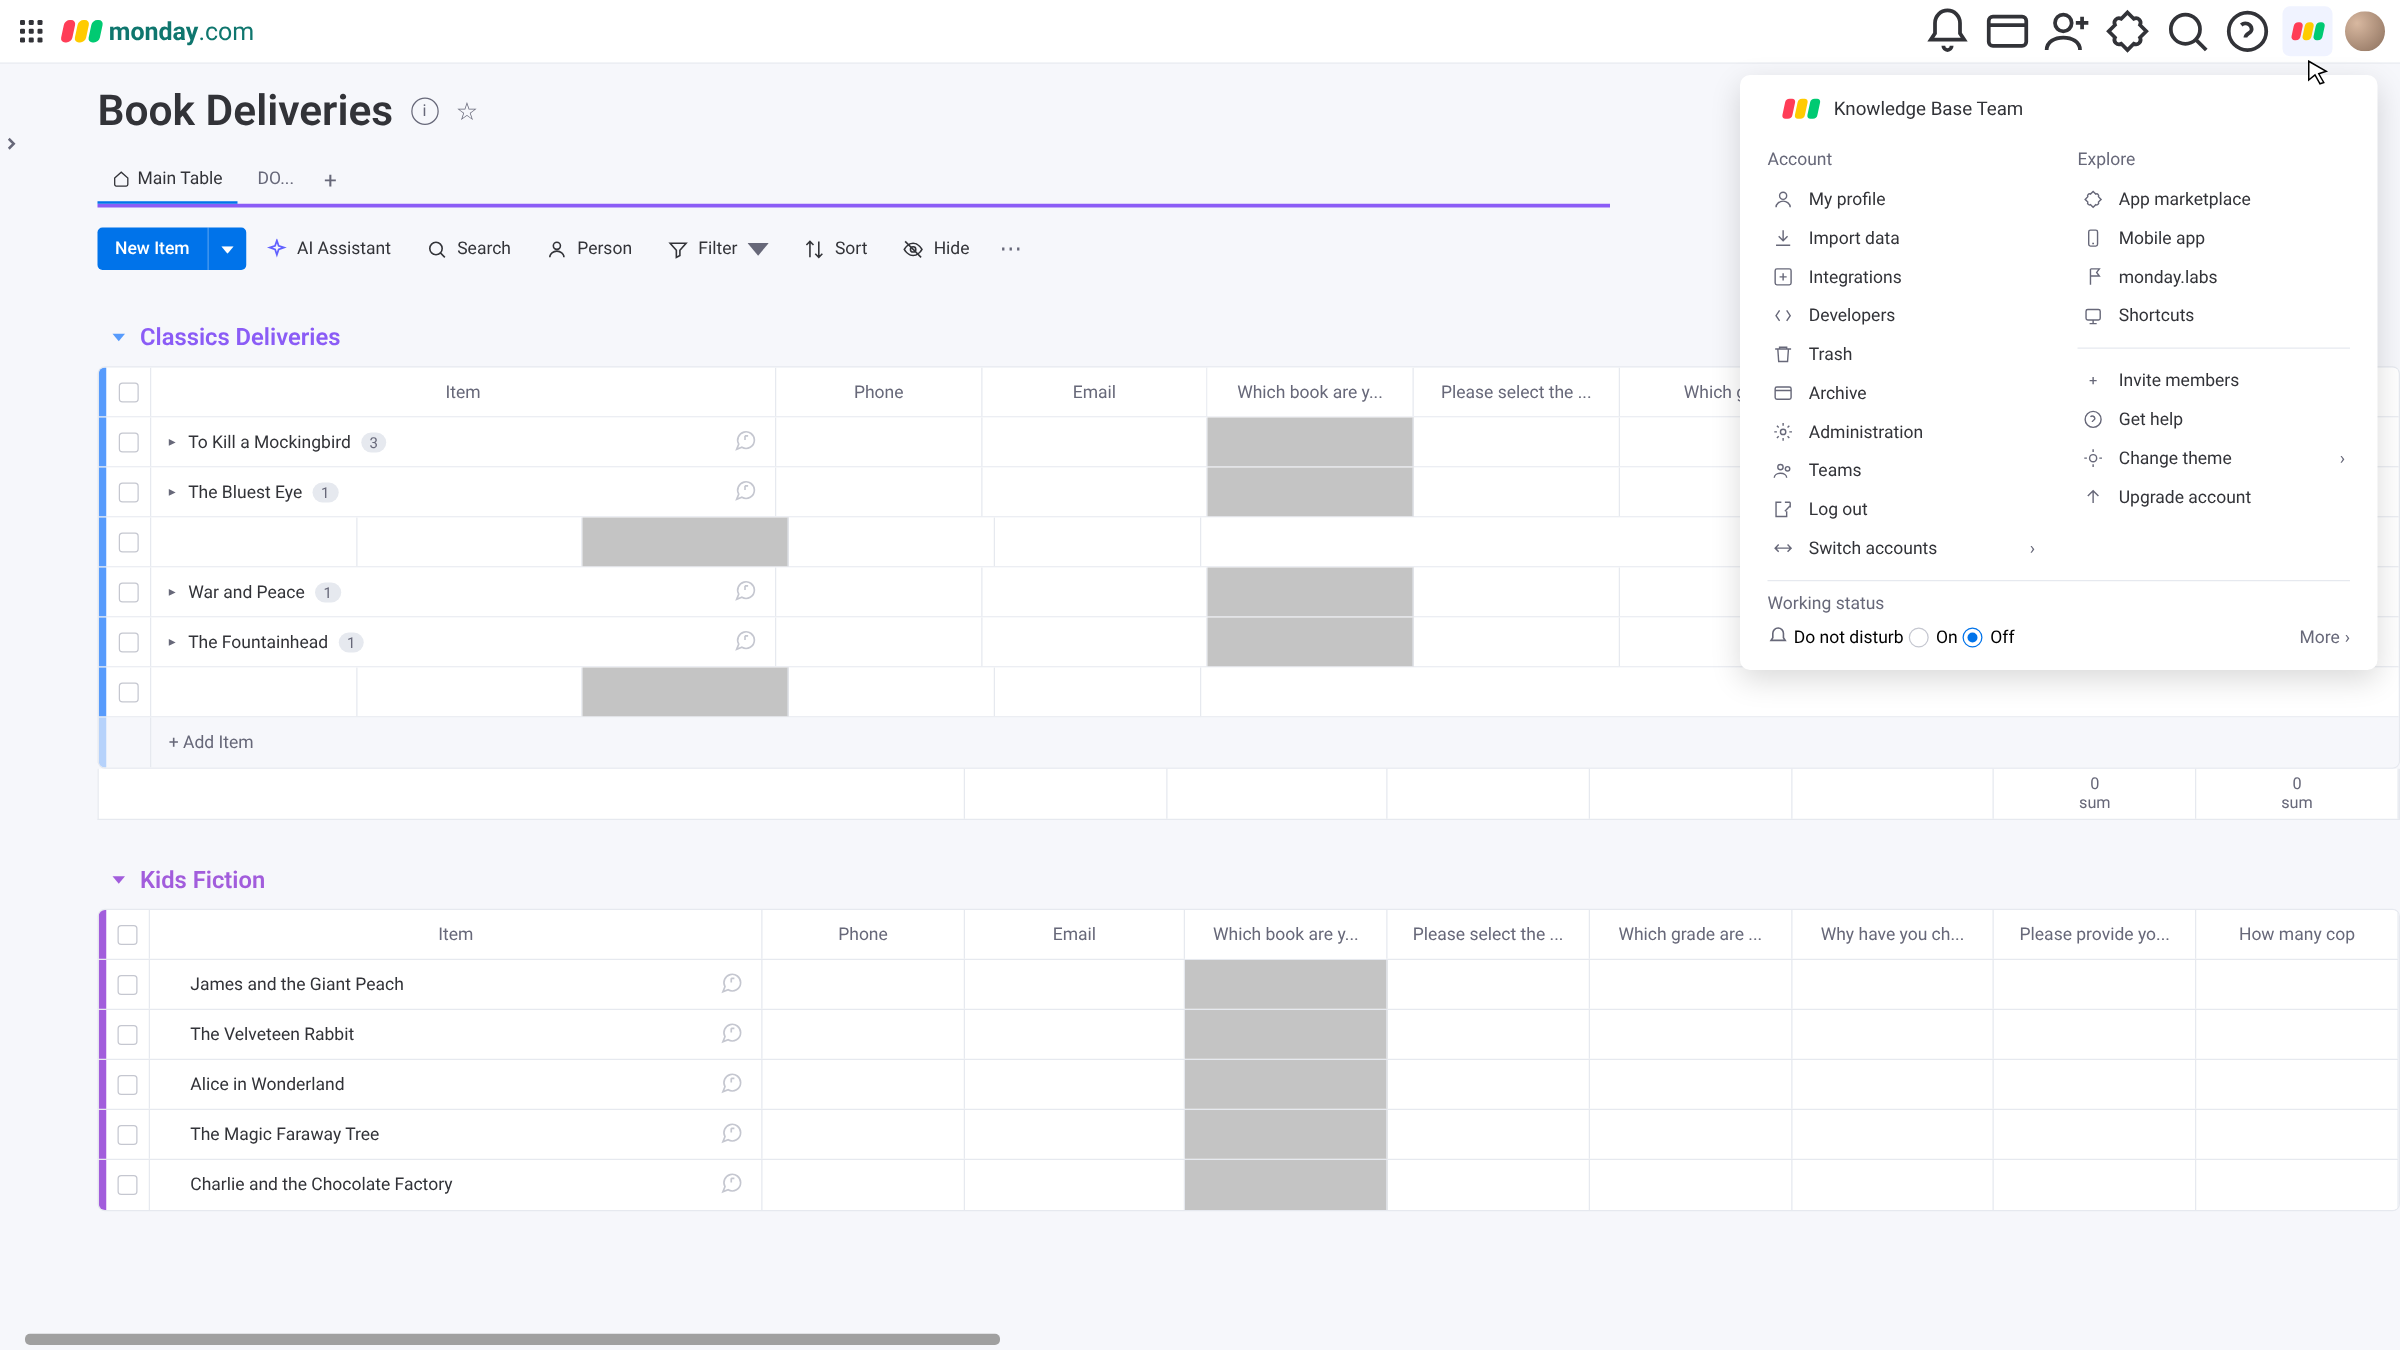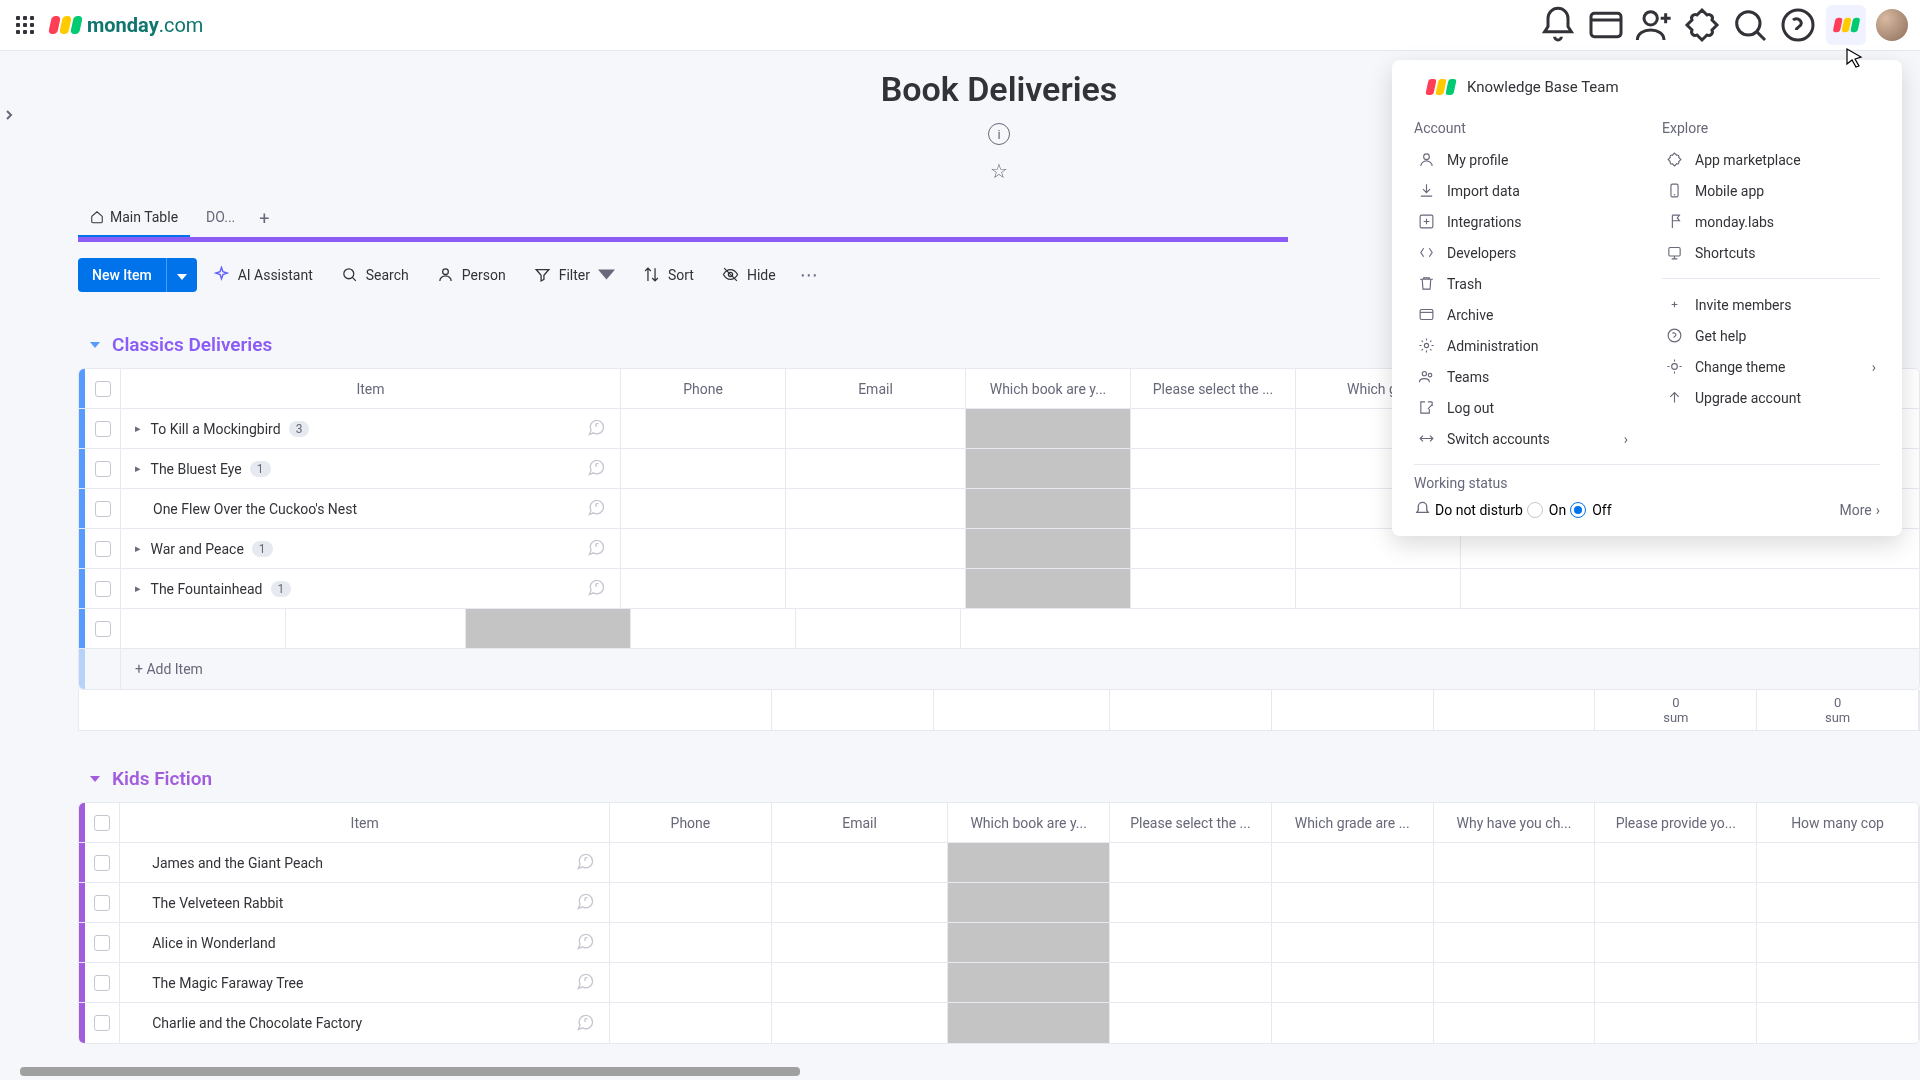--- a/index.html
+++ b/index.html
@@ -13,25 +13,25 @@
 .logo-mark span:nth-child(1){width:9px;height:18px;background:#ff3d57;border-radius:4px;transform:skewX(-12deg);}
 .logo-mark span:nth-child(2){width:9px;height:18px;background:#ffcb00;border-radius:4px;transform:skewX(-12deg);}
 .logo-mark span:nth-child(3){width:9px;height:18px;background:#00ca72;border-radius:4px;transform:skewX(-12deg);}
 .logo-text{font-weight:700;font-size:20px;color:#0f766e;}
 .logo-text .com{font-weight:400;}
 .top-right{margin-left:auto;display:flex;align-items:center;gap:8px;}
 .tic{width:40px;height:40px;display:flex;align-items:center;justify-content:center;cursor:pointer;color:#323338;}
 .avatar{width:36px;height:36px;border-radius:50%;background:radial-gradient(circle at 30% 30%, #d8b8a0, #8b6f5c);border:2px solid #fff;}
 .sidebar-toggle{position:absolute;left:0;top:85px;width:18px;height:60px;display:flex;align-items:center;justify-content:center;cursor:pointer;}
 .content{padding:18px 0 0 78px;}
-.title-row{display:flex;align-items:center;gap:14px;flex-direction:column;}
+.title-row{display:flex;align-items:center;gap:14px;}
 .page-title{font-size:34px;font-weight:600;color:#323338;}
 .info-circ{width:22px;height:22px;border:1.5px solid #676879;border-radius:50%;display:flex;align-items:center;justify-content:center;font-size:13px;color:#676879;cursor:pointer;}
 .star{color:#676879;font-size:20px;cursor:pointer;}
-.tabs{display:flex;align-items:center;gap:4px;margin-top:16px;border-bottom:5px solid #8b5cf6;width:1210px;}
+.tabs{display:flex;align-items:center;gap:4px;margin-top:16px;border-bottom:3px solid #8b5cf6;width:1210px;}
 .tab{padding:10px 12px;font-size:14px;color:#676879;cursor:pointer;display:flex;align-items:center;gap:6px;border-bottom:2px solid transparent;}
 .tab.active{color:#323338;border-bottom-color:#0073ea;}
 .home-ic{width:14px;height:14px;}
 .add-tab{width:26px;height:26px;display:flex;align-items:center;justify-content:center;color:#676879;font-size:18px;cursor:pointer;}
 .toolbar{display:flex;align-items:center;gap:4px;margin-top:14px;}
 .new-item{background:#0073ea;color:#fff;font-size:14px;font-weight:500;border-radius:4px;display:flex;align-items:center;cursor:pointer;}
 .new-item-l{padding:9px 14px;}
 .new-item-r{padding:9px 10px;border-left:1px solid rgba(255,255,255,0.3);}
 .tbtn{padding:8px 12px;display:flex;align-items:center;gap:8px;font-size:14px;color:#323338;cursor:pointer;border-radius:4px;}
 .tbtn svg{width:17px;height:17px;}
@@ -300,28 +300,20 @@
           <div class="col wide"></div>
           <div class="col book"></div>
           <div class="col"></div>
           <div class="col"></div>
         </div>
         <div class="trow">
     <div class="left-bar" style="background:#579bfc"></div>
     <div class="check-cell">
             <div class="check"></div>
           </div>
-    <div class="item-cell">
-            <span style="width:18px;display:inline-block"></span>
-            <span>One Flew Over the Cuckoo's Nest</span>
-            <span class="bubble"><svg viewBox="0 0 24 24" fill="none" stroke="currentColor" stroke-width="1.6">
-                <path d="M21 12a8 8 0 01-12 7l-5 2 2-5a8 8 0 1115-4z"></path>
-                <path d="M12 8v4M12 8h3"></path>
-              </svg></span>
-          </div>
           <div class="col"></div>
           <div class="col wide"></div>
           <div class="col book"></div>
           <div class="col"></div>
           <div class="col"></div>
         </div>
         <div class="trow">
     <div class="left-bar" style="background:#579bfc"></div>
     <div class="check-cell">
             <div class="check"></div>

